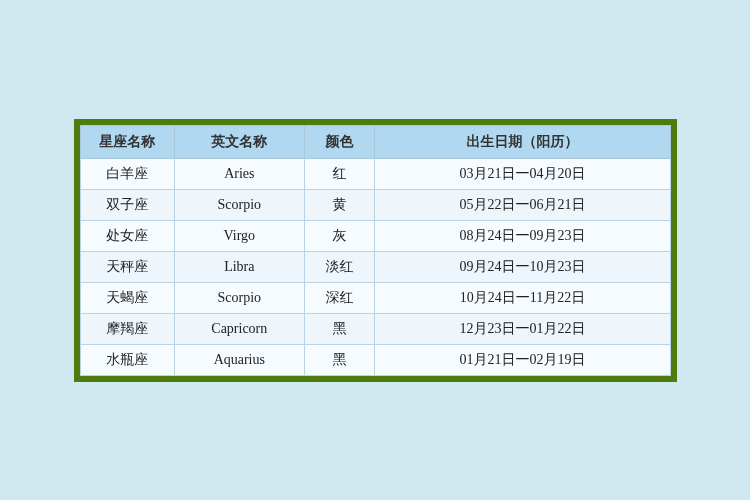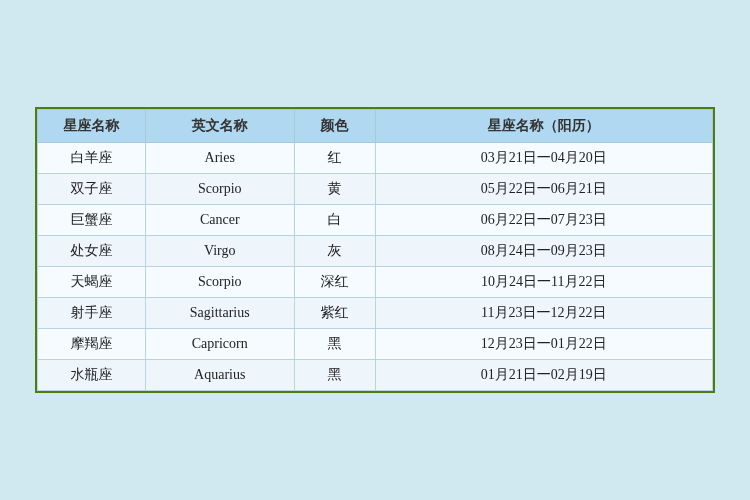--- a/index.html
+++ b/index.html
@@ -14,22 +14,22 @@
       background-color: #d0e8f0;
       display: flex;
       align-items: center;
       justify-content: center;
       font-family: "SimSun", "宋体", serif;
       font-size: 14px;
     }
 
     .table-container {
       background-color: #f0f8ff;
-      border: 2px solid #4d7c0f;
-      width: 680px;
+      border: 6px solid #4d7c0f;
+      width: 603px;
     }
 
     table {
       width: 100%;
       border-collapse: collapse;
     }
 
     thead tr {
       background-color: #b0d8f0;
     }
@@ -67,59 +67,53 @@
 </head>
 <body>
 
 <div class="table-container">
   <table>
     <thead>
       <tr>
         <th class="col-chinese">星座名称</th>
         <th class="col-english">英文名称</th>
         <th class="col-color">颜色</th>
-        <th class="col-date">星座名称（阳历）</th>
+        <th class="col-date">出生日期（阳历）</th>
       </tr>
     </thead>
     <tbody id="table-body">
     <tr>
           <td>白羊座</td>
           <td>Aries</td>
           <td>红</td>
           <td>03月21日一04月20日</td>
         </tr>
         <tr>
           <td>双子座</td>
           <td>Scorpio</td>
           <td>黄</td>
           <td>05月22日一06月21日</td>
         </tr>
         <tr>
-          <td>巨蟹座</td>
-          <td>Cancer</td>
-          <td>白</td>
-          <td>06月22日一07月23日</td>
-        </tr>
-        <tr>
           <td>处女座</td>
           <td>Virgo</td>
           <td>灰</td>
           <td>08月24日一09月23日</td>
         </tr>
         <tr>
+          <td>天秤座</td>
+          <td>Libra</td>
+          <td>淡红</td>
+          <td>09月24日一10月23日</td>
+        </tr>
+        <tr>
           <td>天蝎座</td>
           <td>Scorpio</td>
           <td>深红</td>
           <td>10月24日一11月22日</td>
-        </tr>
-        <tr>
-          <td>射手座</td>
-          <td>Sagittarius</td>
-          <td>紫红</td>
-          <td>11月23日一12月22日</td>
         </tr>
         <tr>
           <td>摩羯座</td>
           <td>Capricorn</td>
           <td>黑</td>
           <td>12月23日一01月22日</td>
         </tr>
         <tr>
           <td>水瓶座</td>
           <td>Aquarius</td>

